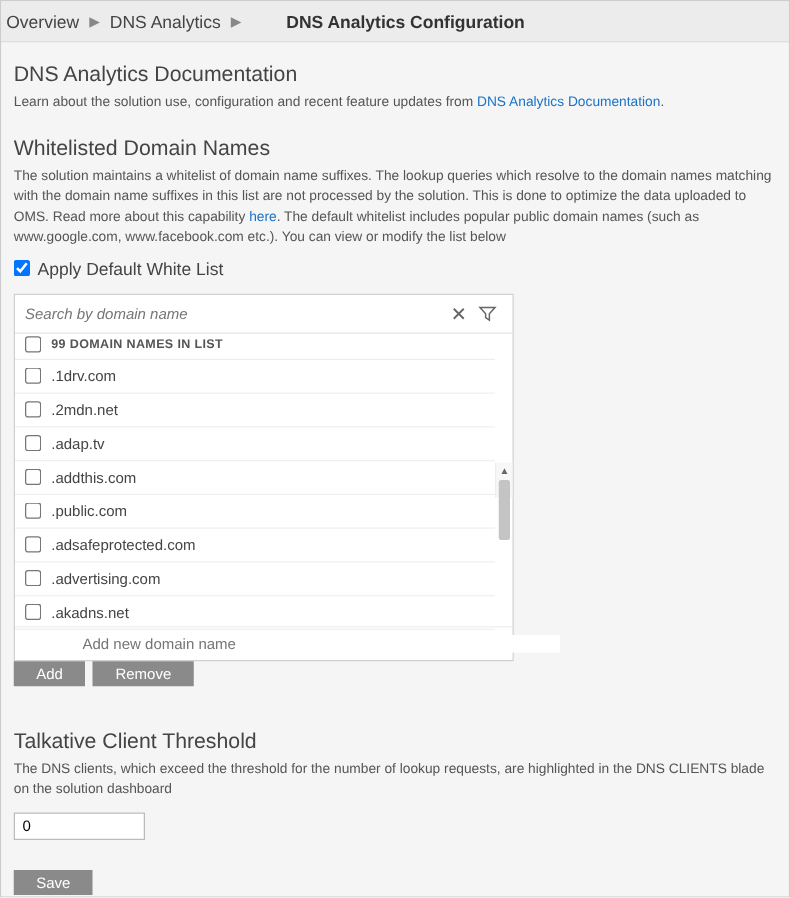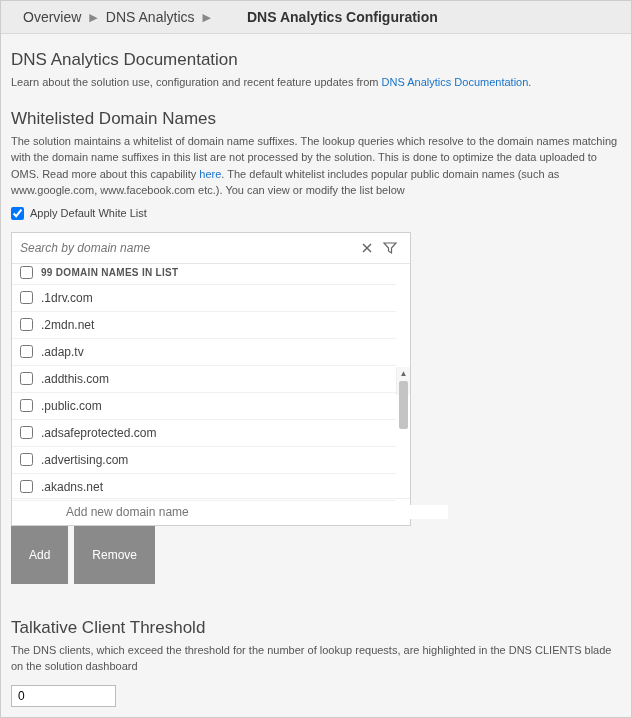--- a/index.html
+++ b/index.html
@@ -1,35 +1,35 @@
 <!DOCTYPE html>
 <html><head>
   <meta charset="utf-8">
   <style>
     * { box-sizing: border-box; margin: 0; padding: 0; }
     body { font-family: "Segoe UI", Arial, sans-serif; background: #fff; color: #333; font-size: 12px; }
     .frame { width: 632px; height: 718px; border: 1px solid #ccc; background: #f5f5f5; display: flex; flex-direction: column; }
     
     
-    .breadcrumb { background: #ececec; border-bottom: 1px solid #d9d9d9; padding: 8px 22px; display: flex; align-items: center; gap: 8px; font-size: 14px; color: #444; }
+    .breadcrumb { background: #ececec; border-bottom: 1px solid #d9d9d9; padding: 8px 4px; display: flex; align-items: center; gap: 8px; font-size: 14px; color: #444; }
     .breadcrumb-link { color: #444; text-decoration: none; }
     .breadcrumb-link.strong { font-weight: 600; color: #333; margin-left: 28px; }
     .breadcrumb-sep { color: #888; font-size: 11px; }
     
     .content { padding: 10px 10px 14px 10px; flex: 1; background: #f5f5f5; overflow: hidden; }
     
     h2.section-title { font-weight: 300; color: #444; margin-top: 6px; margin-bottom: 4px; font-size: 17px; }
     h2.section-title.sm { margin-top: 18px; }
     
     p.desc { font-size: 11px; line-height: 1.5; color: #555; margin-bottom: 8px; }
     a.inline-link { color: #1a73c9; text-decoration: none; }
     
     .check-row { display: flex; align-items: center; gap: 6px; margin: 6px 0 12px 0; }
     .check-row input { width: 13px; height: 13px; }
-    .check-label { font-size: 11px; color: #444; }
+    .check-label { font-size: 14px; color: #444; }
     
     
     .domain-box { background: #fff; border: 1px solid #d0d0d0; width: 400px; display: flex; flex-direction: column; }
     .search-row { display: flex; align-items: center; padding: 4px 8px; border-bottom: 1px solid #e5e5e5; }
     .search-input { flex: 1; border: none; outline: none; font-size: 12px; color: #555; padding: 4px 0; font-style: italic; }
     .icon-btn { background: none; border: none; cursor: pointer; padding: 2px 4px; color: #666; display: flex; align-items: center; justify-content: center; }
     .icon-btn svg { display: block; }
     
     .list-wrap { display: flex; height: 234px; align-items: center; }
     .domain-list { flex: 1; overflow-y: hidden; }
@@ -39,21 +39,21 @@
     
     .scrollbar { width: 14px; background: #f7f7f7; border-left: 1px solid #eee; position: relative; display: flex; flex-direction: column; }
     .scroll-arrow { height: 14px; display:flex; align-items:center; justify-content:center; font-size:8px; color:#666; }
     .scroll-track { flex:1; position: relative; }
     .scroll-thumb { position:absolute; top:0; left:2px; right:2px; height: 48px; background: #c4c4c4; border-radius: 2px; }
     
     .add-row { padding: 6px 8px; border-top: 1px solid #eee; }
     .add-input { width: 100%; border: none; outline: none; font-size: 12px; color: #6d28d9; margin-left: 46px; }
     
     .btn-row { display: flex; gap: 6px; margin-top: 0; }
-    .btn { background: #8a8a8a; color: #fff; border: none; padding: 22px 18px; font-size: 12px; cursor: pointer; }
+    .btn { background: #8a8a8a; color: #fff; border: none; padding: 3px 18px; font-size: 12px; cursor: pointer; }
     
     .threshold-input { width: 105px; padding: 3px 6px; border: 1px solid #bbb; font-size: 12px; margin-top: 2px; margin-bottom: 16px; }
     
     .save-row { margin-top: 8px; }
   </style>
 </head>
 <body>
 
 <div class="frame">
   <div class="breadcrumb">

